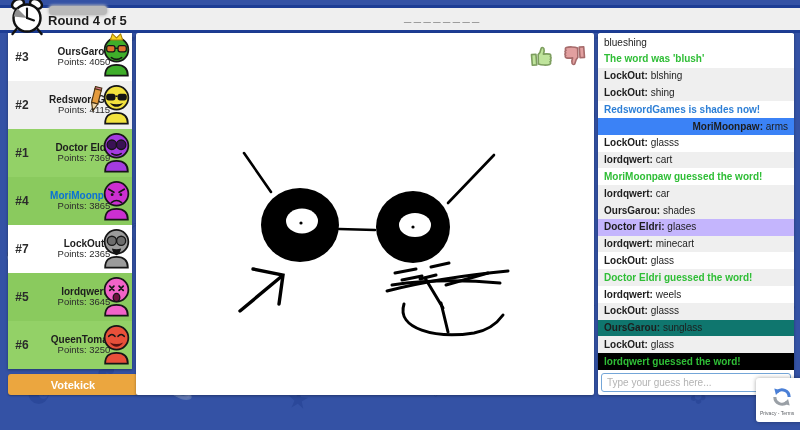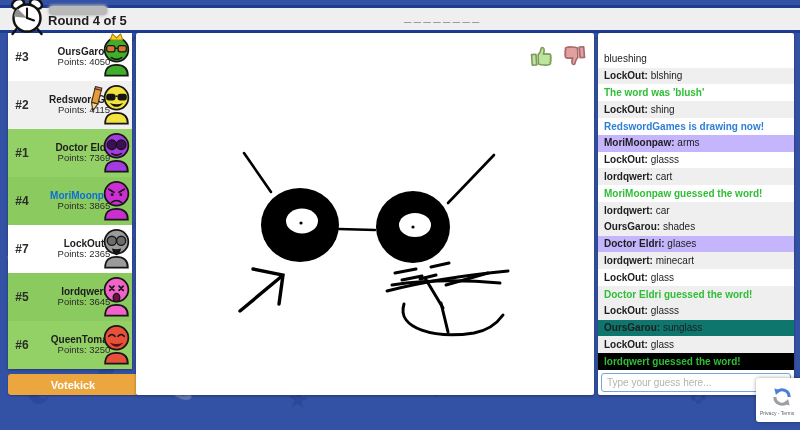--- a/index.html
+++ b/index.html
@@ -317,34 +317,35 @@
           <path d="M8.9 18.9 C11.5 20 16.5 20 18.5 19.2 C19.8 18.7 19.6 17.3 18.8 17 C19.8 16.6 20.1 15.2 19.1 14.7 C20 14.2 20 12.9 19.1 12.5 C19.8 11.9 19.6 10.6 18.5 10.4 C16.9 10.1 14.5 10.2 13.2 10.4 C13.8 8.7 14.2 7 13.6 5.6 C13.1 4.5 11.4 4.3 11.2 5.6 C10.9 7.4 10.2 9.5 8.7 10.8 Z"></path>
         </g>
       </svg>
     </button>
   </div>
 </div>
 
 <div id="chat-panel">
   <div id="chat-messages">
       <div class="chat-row" style="background: rgb(255, 255, 255);">blueshing</div>
+      <div class="chat-row sys-green" style="background: rgb(255, 255, 255);">The word was 'blush'</div>
       <div class="chat-row" style="background: rgb(239, 239, 239);"><b>LockOut: </b>blshing</div>
-      <div class="chat-row sys-green" style="background: rgb(255, 255, 255);">The word was 'blush'</div>
       <div class="chat-row" style="background: rgb(239, 239, 239);"><b>LockOut: </b>shing</div>
-      <div class="chat-row sys-blue" style="background: rgb(255, 255, 255);">RedswordGames is drawing now!</div>
-      <div class="chat-row" style="background: #c4b5fd;"><b>MoriMoonpaw: </b>arms</div>
+      <div class="chat-row sys-blue" style="background: rgb(255, 255, 255);">RedswordGames is shades now!</div>
+      <div class="chat-row" style="background: #3b82f6; text-align: right;"><b>MoriMoonpaw: </b>arms</div>
       <div class="chat-row" style="background: rgb(255, 255, 255);"><b>LockOut: </b>glasss</div>
       <div class="chat-row" style="background: rgb(239, 239, 239);"><b>lordqwert: </b>cart</div>
       <div class="chat-row sys-green" style="background: rgb(255, 255, 255);">MoriMoonpaw guessed the word!</div>
       <div class="chat-row" style="background: rgb(239, 239, 239);"><b>lordqwert: </b>car</div>
       <div class="chat-row" style="background: rgb(239, 239, 239);"><b>OursGarou: </b>shades</div>
       <div class="chat-row" style="background: #c4b5fd;"><b>Doctor Eldri: </b>glases</div>
       <div class="chat-row" style="background: rgb(239, 239, 239);"><b>lordqwert: </b>minecart</div>
       <div class="chat-row" style="background: rgb(255, 255, 255);"><b>LockOut: </b>glass</div>
       <div class="chat-row sys-green" style="background: rgb(239, 239, 239);">Doctor Eldri guessed the word!</div>
+      <div class="chat-row" style="background: rgb(255, 255, 255);"><b>lordqwert: </b>weels</div>
       <div class="chat-row" style="background: rgb(239, 239, 239);"><b>LockOut: </b>glasss</div>
       <div class="chat-row" style="background: #0f766e;"><b>OursGarou: </b>sunglass</div>
       <div class="chat-row" style="background: rgb(239, 239, 239);"><b>LockOut: </b>glass</div>
       <div class="chat-row sys-green" style="background: #000000;">lordqwert guessed the word!</div>
     </div>
   <input id="chat-input" type="text" placeholder="Type your guess here..." style="">
 </div>
 
 <div id="recaptcha-badge">
   <svg viewBox="0 0 24 24" width="22" height="22">

